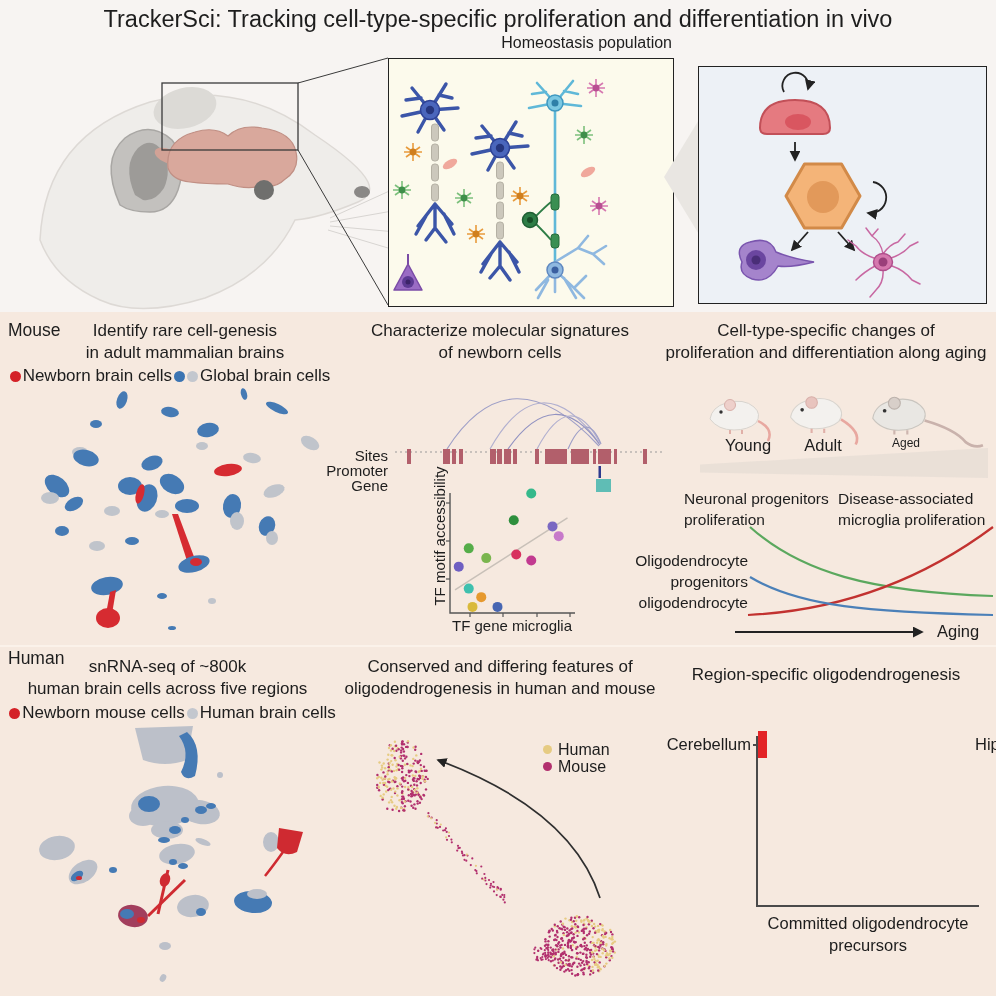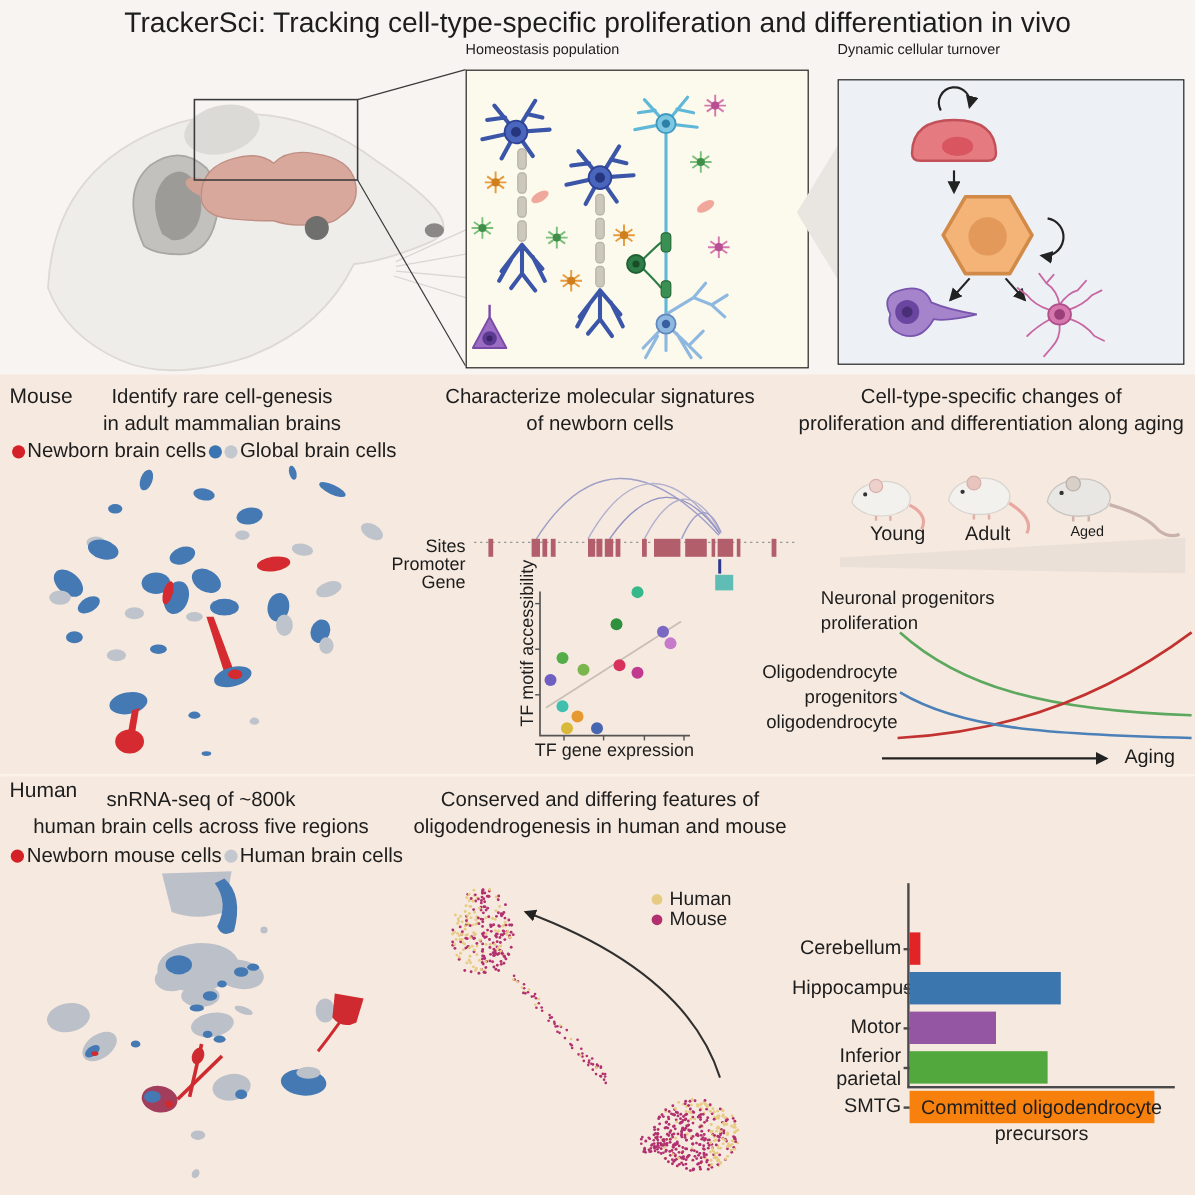--- a/index.html
+++ b/index.html
@@ -3,38 +3,38 @@
 <meta charset="utf-8">
 <style>
   html,body{margin:0;padding:0;background:#fff}
   #fig{position:relative;width:996px;height:996px;overflow:hidden;background:#f7f4f2;
        font-family:"Liberation Sans",sans-serif;color:#1d1d1d}
   .abs{position:absolute}
   .band{position:absolute;left:0;width:996px;background:#f6e9df}
   #band-mouse{top:312px;height:333px}
   #band-human{top:645px;height:351px;border-top:2px solid #fbf2ea}
   #title{top:6px;left:0;width:996px;text-align:center;font-size:23.5px}
-  .boxlab{font-size:12px;text-align:left}
+  .boxlab{font-size:16px;text-align:right}
   .artbox{position:absolute;border:1.6px solid #222}
   #homeo-box{left:388px;top:58px;width:284px;height:247px;background:#fcfaec}
   #turn-box{left:698px;top:66px;width:287px;height:236px;background:#edf1f6}
   .seclab{font-size:17.5px}
   .hd{font-size:17px;line-height:21.5px;text-align:center;white-space:pre-line}
   .legend{display:flex;align-items:center;justify-content:center;font-size:17px;gap:2px}
   .dot{width:11px;height:11px;border-radius:50%;display:inline-block;flex:0 0 auto}
   .dot.sm{width:9px;height:9px}
   .trk{font-size:15px;text-align:right;width:90px}
   .axlab{font-size:15px;text-align:center}
   .clab{font-size:15.5px;line-height:21px;white-space:pre-line}
   #chevron{left:664px;top:118px;width:36px;height:118px;background:#e9e6e2;
            clip-path:polygon(100% 0,100% 100%,0 50%)}
   #swoosh{left:700px;top:448px;width:288px;height:30px;background:#e7ded6;opacity:.85;
           clip-path:polygon(0 55%,100% 0,100% 100%,0 82%)}
   
-  #bar-rows{position:absolute;left:660px;top:774px;width:317px;display:flex;flex-direction:column}
+  #bar-rows{position:absolute;left:660px;top:728px;width:317px;display:flex;flex-direction:row}
   .bar-row{display:flex;height:33px;align-items:center}
   .bar-cat{width:98px;text-align:right;padding-right:7px;font-size:16.5px;box-sizing:border-box}
   .bar-track{position:relative;width:217px;height:27px}
   .bar-fill{height:100%}
   .bar-tick{position:absolute;left:-5px;top:13px;width:5px;height:2px;background:#4a4a4a}
   #bar-yaxis{left:756px;top:736px;height:170px;width:0;border-left:2px solid #4a4a4a}
   #bar-xaxis{left:756px;top:905px;width:223px;height:0;border-top:2px solid #4a4a4a}
   #bar-xlabel{left:752px;top:912px;width:232px;font-size:16.5px;line-height:22px;
               text-align:center;white-space:pre-line}
   svg{position:absolute;overflow:visible}
@@ -74,21 +74,20 @@
         <path d="M330,182 L398,170"></path>
       <path d="M330,186 L396,192"></path>
         <path d="M328,190 L388,208"></path>
     </g>
     <rect x="162" y="43" width="136" height="67" fill="none" stroke="#3a3a3a" stroke-width="1.3"></rect>
     <path d="M298,43 L388,18" stroke="#3a3a3a" stroke-width="1"></path>
     <path d="M298,110 L388,265" stroke="#3a3a3a" stroke-width="1"></path>
   </svg>
 
   <div class="abs boxlab" style="left:388px;top:34px;width:284px">Homeostasis population</div>
-  <div class="abs boxlab" style="left:698px;top:34px;width:287px">Dynamic cellular turnover</div>
 
   <div id="homeo-box" class="artbox"></div>
   <svg class="abs" id="homeo-art" style="left:388px;top:58px" width="284" height="247" viewBox="0 0 284 247">
 
     <g>
       <path class="nrnB" d="M42,52 L24,30 M33,40 L18,42 M42,52 L58,26 M51,37 L64,40 M42,52 L14,58 M42,52 L70,50 M42,52 L30,74 M42,52 L56,72"></path>
       <circle cx="42" cy="52" r="9.5" fill="#4a66bc" stroke="#2e4296" stroke-width="1.5"></circle>
       <circle cx="42" cy="52" r="4.2" fill="#26367e"></circle>
       <g fill="#ccc8bc" stroke="#b5b1a4">
           <rect x="43.5" y="66" width="7" height="17" rx="3"></rect>
@@ -322,21 +321,21 @@
         <circle cx="61.25" cy="75.1" r="5" fill="#7ab54e"></circle>
         <circle cx="106.25" cy="77.53999999999999" r="5" fill="#c23a90"></circle>
         <circle cx="33.75" cy="83.64" r="5" fill="#6f5fc2"></circle>
         <circle cx="43.75" cy="105.6" r="5" fill="#3fc0ae"></circle>
         <circle cx="56.25" cy="114.14" r="5" fill="#e6992e"></circle>
         <circle cx="47.5" cy="123.9" r="5" fill="#d9b93a"></circle>
         <circle cx="72.5" cy="123.9" r="5" fill="#4766b2"></circle>
       </g>
   </svg>
   <div class="abs axlab" style="left:431px;top:612px;width:152px;transform:rotate(-90deg);transform-origin:0 0">TF motif accessibility</div>
-  <div class="abs axlab" style="left:437px;top:617px;width:150px">TF gene expression</div>
+  <div class="abs axlab" style="left:437px;top:617px;width:150px">TF gene microglia</div>
 
   <div class="abs hd" style="left:660px;top:320px;width:332px">Cell-type-specific changes of
 proliferation and differentiation along aging</div>
   <div id="swoosh" class="abs"></div>
 
   <svg class="abs" style="left:690px;top:383px" width="300" height="75" viewBox="0 0 300 75">
     <g transform="translate(48,32)">
       <path d="M20,6 Q36,14 30,26" stroke="#e8a8a0" stroke-width="2.5" fill="none"></path>
       <path d="M-28,4 Q-26,-8 -12,-12 Q6,-17 16,-8 Q24,-1 18,8 Q10,15 -4,15 Q-20,15 -28,4 Z" fill="#f3f1ee" stroke="#d8d4ce"></path>
       <circle cx="-8" cy="-10" r="5.5" fill="#eed0cb" stroke="#d8b0aa"></circle>
@@ -357,20 +356,22 @@
       <circle cx="-17" cy="-3" r="1.7" fill="#333"></circle>
       <path d="M-8,15 L-8,19 M4,15 L4,19" stroke="#cdb5ae" stroke-width="2"></path>
     </g>
   </svg>
   <div class="abs" style="left:748px;top:436px;font-size:16.5px;transform:translateX(-50%)">Young</div>
   <div class="abs" style="left:823px;top:436px;font-size:16.5px;transform:translateX(-50%)">Adult</div>
   <div class="abs" style="left:906px;top:436px;font-size:12px;transform:translateX(-50%)">Aged</div>
 
   <div class="abs clab" style="left:684px;top:488px;width:160px">Neuronal progenitors
 proliferation</div>
+  <div class="abs clab" style="left:838px;top:488px;width:158px">Disease-associated
+microglia proliferation</div>
   <div class="abs clab" style="left:616px;top:550px;width:132px;text-align:right">Oligodendrocyte
 progenitors
 oligodendrocyte</div>
 
   <svg class="abs" style="left:660px;top:512px" width="336" height="133" viewBox="0 0 336 133">
     <path id="curve0" d="M90,15 C140,60 210,80 333,84" fill="none" stroke-width="2.2" stroke="#5ba85e"></path>
     <path id="curve1" d="M88,103 C190,98 270,62 333,15" fill="none" stroke-width="2.2" stroke="#c23230"></path>
     <path id="curve2" d="M90,65 C140,95 210,100 333,103" fill="none" stroke-width="2.2" stroke="#4b80b8"></path>
     <line x1="75" y1="120" x2="262" y2="120" stroke="#222" stroke-width="1.8" marker-end="url(#ah)"></line>
   </svg>
@@ -1187,20 +1188,21 @@
     <div style="display:flex;align-items:center;gap:6px">
       <span class="dot sm" style="background: rgb(230, 203, 130);"></span>
       <span>Human</span>
     </div>
     <div style="display:flex;align-items:center;gap:6px">
       <span class="dot sm" style="background: rgb(178, 48, 110);"></span>
       <span>Mouse</span>
     </div>
   </div>
 
+  <div class="abs hd" style="left:660px;top:664px;width:332px">Region-specific oligodendrogenesis</div>
   <div id="bar-rows">
       <div class="bar-row">
         <div class="bar-cat">Cerebellum</div>
         <div class="bar-track">
           <div class="bar-tick"></div>
           <div class="bar-fill" style="width: 4%; background: rgb(227, 36, 39);"></div>
         </div>
       </div>
       <div class="bar-row">
         <div class="bar-cat">Hippocampus</div>

